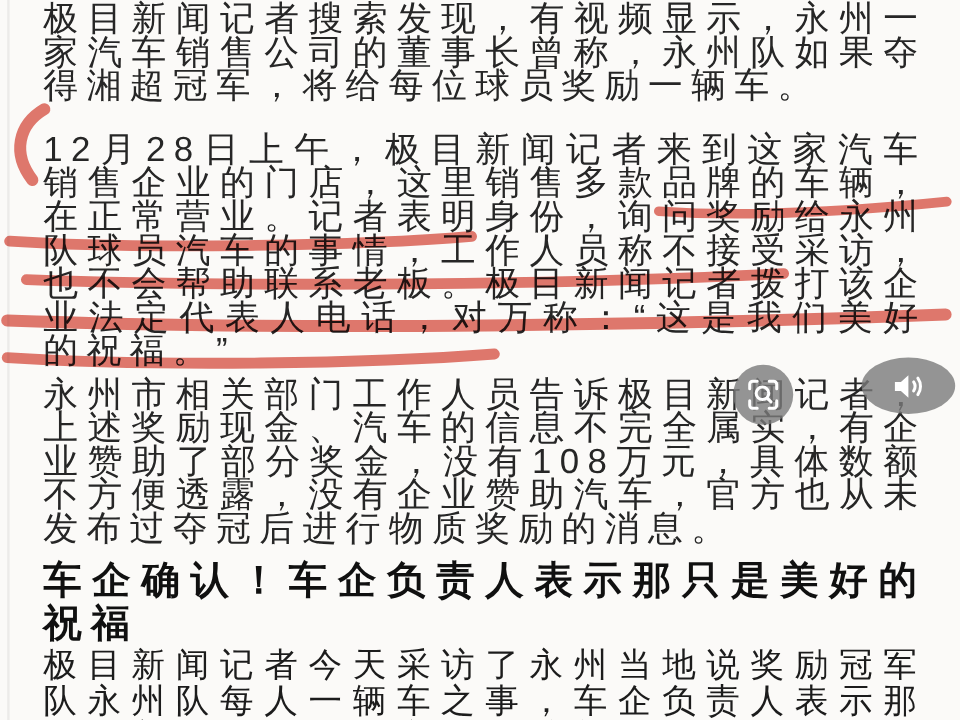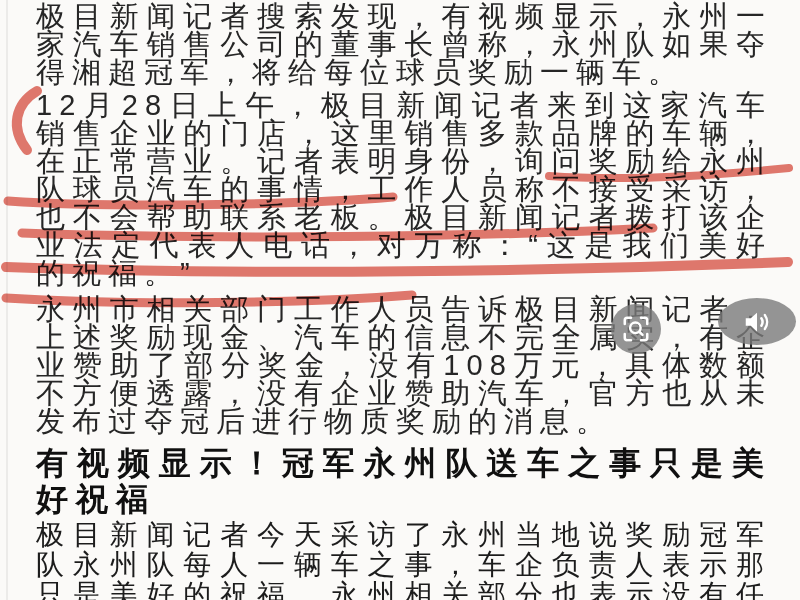--- a/index.html
+++ b/index.html
@@ -24,21 +24,21 @@
   }
   p.body-sans {
     margin: 0;
     font-size: 29px;
     line-height: 28px;
     letter-spacing: 7px;
     color: #262626;
     text-align: justify;
     text-justify: inter-ideograph;
   }
-  p.p2 { margin-top: 5px; }
+  p.p2 { margin-top: 25px; }
   p.p3 { margin-top: 8px; }
   h1.heading {
     margin: 10px 0 0 0;
     font-family: "Liberation Serif", "DejaVu Serif", serif;
     font-weight: bold;
     font-size: 32px;
     line-height: 36px;
     letter-spacing: 8px;
     color: #101010;
     text-align: justify;
@@ -86,21 +86,21 @@
 
 <div class="page">
 
   <div class="edge-line"></div>
 
   <div class="content">
     <p class="body-sans p1">极目新闻记者搜索发现，有视频显示，永州一家汽车销售公司的董事长曾称，永州队如果夺得湘超冠军，将给每位球员奖励一辆车。</p>
     <p class="body-sans p2">12月28日上午，极目新闻记者来到这家汽车销售企业的门店，这里销售多款品牌的车辆，在正常营业。记者表明身份，询问奖励给永州队球员汽车的事情，工作人员称不接受采访，也不会帮助联系老板。极目新闻记者拨打该企业法定代表人电话，对万称：“这是我们美好的祝福。”</p>
     <p class="body-sans p3">永州市相关部门工作人员告诉极目新闻记者，上述奖励现金、汽车的信息不完全属实，有企业赞助了部分奖金，没有108万元，具体数额不方便透露，没有企业赞助汽车，官方也从未发布过夺冠后进行物质奖励的消息。</p>
 
-    <h1 class="heading">有视频显示！冠军永州队送车之事只是美好祝福</h1>
+    <h1 class="heading">车企确认！车企负责人表示那只是美好的祝福</h1>
 
     <p class="body-kai"><span>极目新闻记者今天采访了永州当地说奖励冠军队永州队每人一辆车之事，车企负责人表示那只是美好的祝福，永州相关部分也表示没有任何车企送车之事！确实让大家挺心寒的！做生意诚信为本，怎么能出尔反尔呢？</span>  </p>
   </div>
 
   <svg class="annotations" width="800" height="600" viewBox="0 0 800 600">
     <g fill="none" stroke="#dc5c4f" stroke-opacity="0.82" stroke-linecap="round">
       <path d="M 37,91 C 15,104 10,128 27,150" stroke-width="10"></path>
       <path d="M 549,176 C 620,181 710,176 789,168" stroke-width="8"></path>
       <path d="M 8,201 C 110,208 300,205 393,197" stroke-width="9"></path>
       <path d="M 22,233 C 220,240 480,237 653,228" stroke-width="9"></path>

